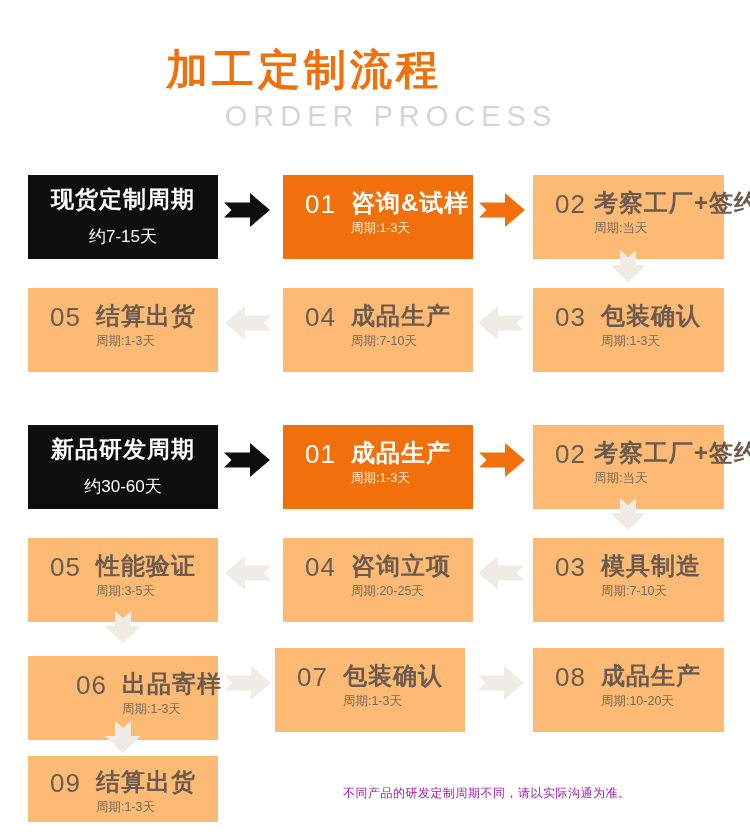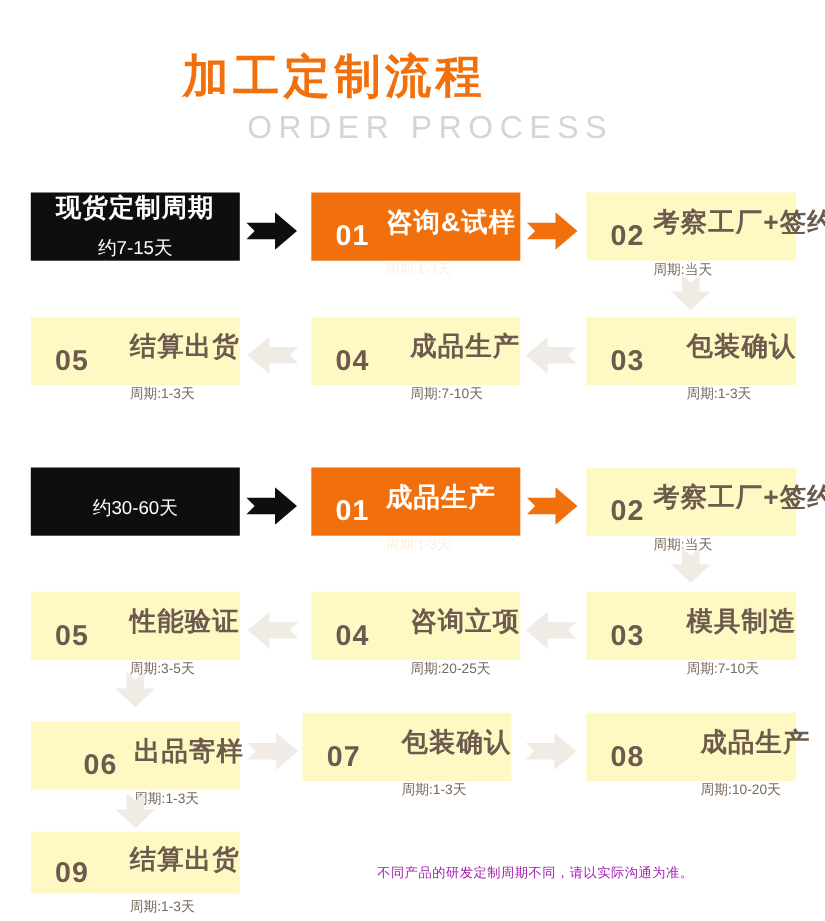--- a/index.html
+++ b/index.html
@@ -26,41 +26,41 @@
     position: absolute;
     left: 0; top: 100px; width: 750px;
     text-align: center;
     font-size: 29px;
     letter-spacing: 6px;
     color: #D5D5D5;
     padding-left: 16px;
   }
 
   
-  .box { position: absolute; width: 190px; height: 62px; box-sizing: border-box; }
+  .box { position: absolute; width: 190px; height: 84px; box-sizing: border-box; }
 
   .box-black {
     background: #0E0E0E;
     color: #ffffff;
     display: flex;
     flex-direction: column;
     align-items: center;
     justify-content: center;
   }
   .intro-title { font-size: 23px; font-weight: bold; letter-spacing: 1px; line-height: 1.2; }
   .intro-duration { font-size: 17px; line-height: 1.3; margin-top: 13px; }
 
   .box-step { display: flex; align-items: flex-start; padding: 14px 0 0 22px; }
   .box-orange { background: #F2700C; color: #ffffff; }
-  .box-beige  { background: #fef9c3; color: #6B5A4D; justify-content: space-between; }
-
-  .step-num  { font-size: 26px; font-weight: bold; line-height: 1; margin-top: 12px; letter-spacing: 1px; }
+  .box-beige  { background: #fdba74; color: #6B5A4D; }
+
+  .step-num  { font-size: 26px; font-weight: normal; line-height: 1; margin-top: 2px; letter-spacing: 1px; }
   .step-text { margin-left: 15px; }
   .step-title { font-size: 24px; font-weight: bold; line-height: 1.15; letter-spacing: 1px; white-space: nowrap; }
-  .step-period { font-size: 12.5px; margin-top: 20px; }
+  .step-period { font-size: 12.5px; margin-top: 3px; }
   .box-beige .step-period { color: #7A695C; }
   .box-orange .step-period { color: #FDEFE2; }
 
   .wide { width: 191px; }
 
   
   .arrow { position: absolute; display: block; }
   .fill-black { fill: #0E0E0E; }
   .fill-orange { fill: #F2700C; }
   .fill-beige { fill: #F0EBE4; }
@@ -142,20 +142,21 @@
 
   <div class="box box-step box-beige wide" style="left:533px; top:288px;">
     <div class="step-num">03</div>
     <div class="step-text">
       <div class="step-title">包装确认</div>
       <div class="step-period">周期:1-3天</div>
     </div>
   </div>
 
   <div class="box box-black" style="left:28px; top:425px;">
+    <div class="intro-title">新品研发周期</div>
     <div class="intro-duration">约30-60天</div>
   </div>
 
   <svg class="arrow" style="left:224px; top:443px;" width="46" height="34" viewBox="0 0 46 34">
     <polygon class="fill-black" points="0,9.5 26,9.5 26,0 46,17 26,34 26,24.5 0,24.5 7.5,17"></polygon>
   </svg>
 
   <div class="box box-step box-orange" style="left:283px; top:425px;">
     <div class="step-num">01</div>
     <div class="step-text">
@@ -233,33 +234,33 @@
     <div class="step-text">
       <div class="step-title">包装确认</div>
       <div class="step-period">周期:1-3天</div>
     </div>
   </div>
 
   <svg class="arrow" style="left:477px; top:666px;" width="48" height="34" viewBox="0 0 46 34">
     <polygon class="fill-beige" points="0,9.5 26,9.5 26,0 46,17 26,34 26,24.5 0,24.5 7.5,17"></polygon>
   </svg>
 
-  <div class="box box-step box-beige wide" style="left:533px; top:648px;gap:36px;">
+  <div class="box box-step box-beige wide" style="left:533px; top:648px;">
     <div class="step-num">08</div>
     <div class="step-text">
       <div class="step-title">成品生产</div>
       <div class="step-period">周期:10-20天</div>
     </div>
   </div>
 
   <svg class="arrow" style="left:105px; top:721px;" width="36" height="32" viewBox="0 0 36 32">
     <polygon class="fill-beige" points="10,0 18,7 26,0 26,15 36,15 18,32 0,15 10,15"></polygon>
   </svg>
 
-  <div class="box box-step box-beige" style="left:28px; top:756px; height:56px; padding-top:12px;">
+  <div class="box box-step box-beige" style="left:28px; top:756px; height:66px; padding-top:12px;">
     <div class="step-num">09</div>
     <div class="step-text">
       <div class="step-title">结算出货</div>
       <div class="step-period">周期:1-3天</div>
     </div>
   </div>
 
   <div class="footer-note">不同产品的研发定制周期不同，请以实际沟通为准。</div>
 
 </div>

